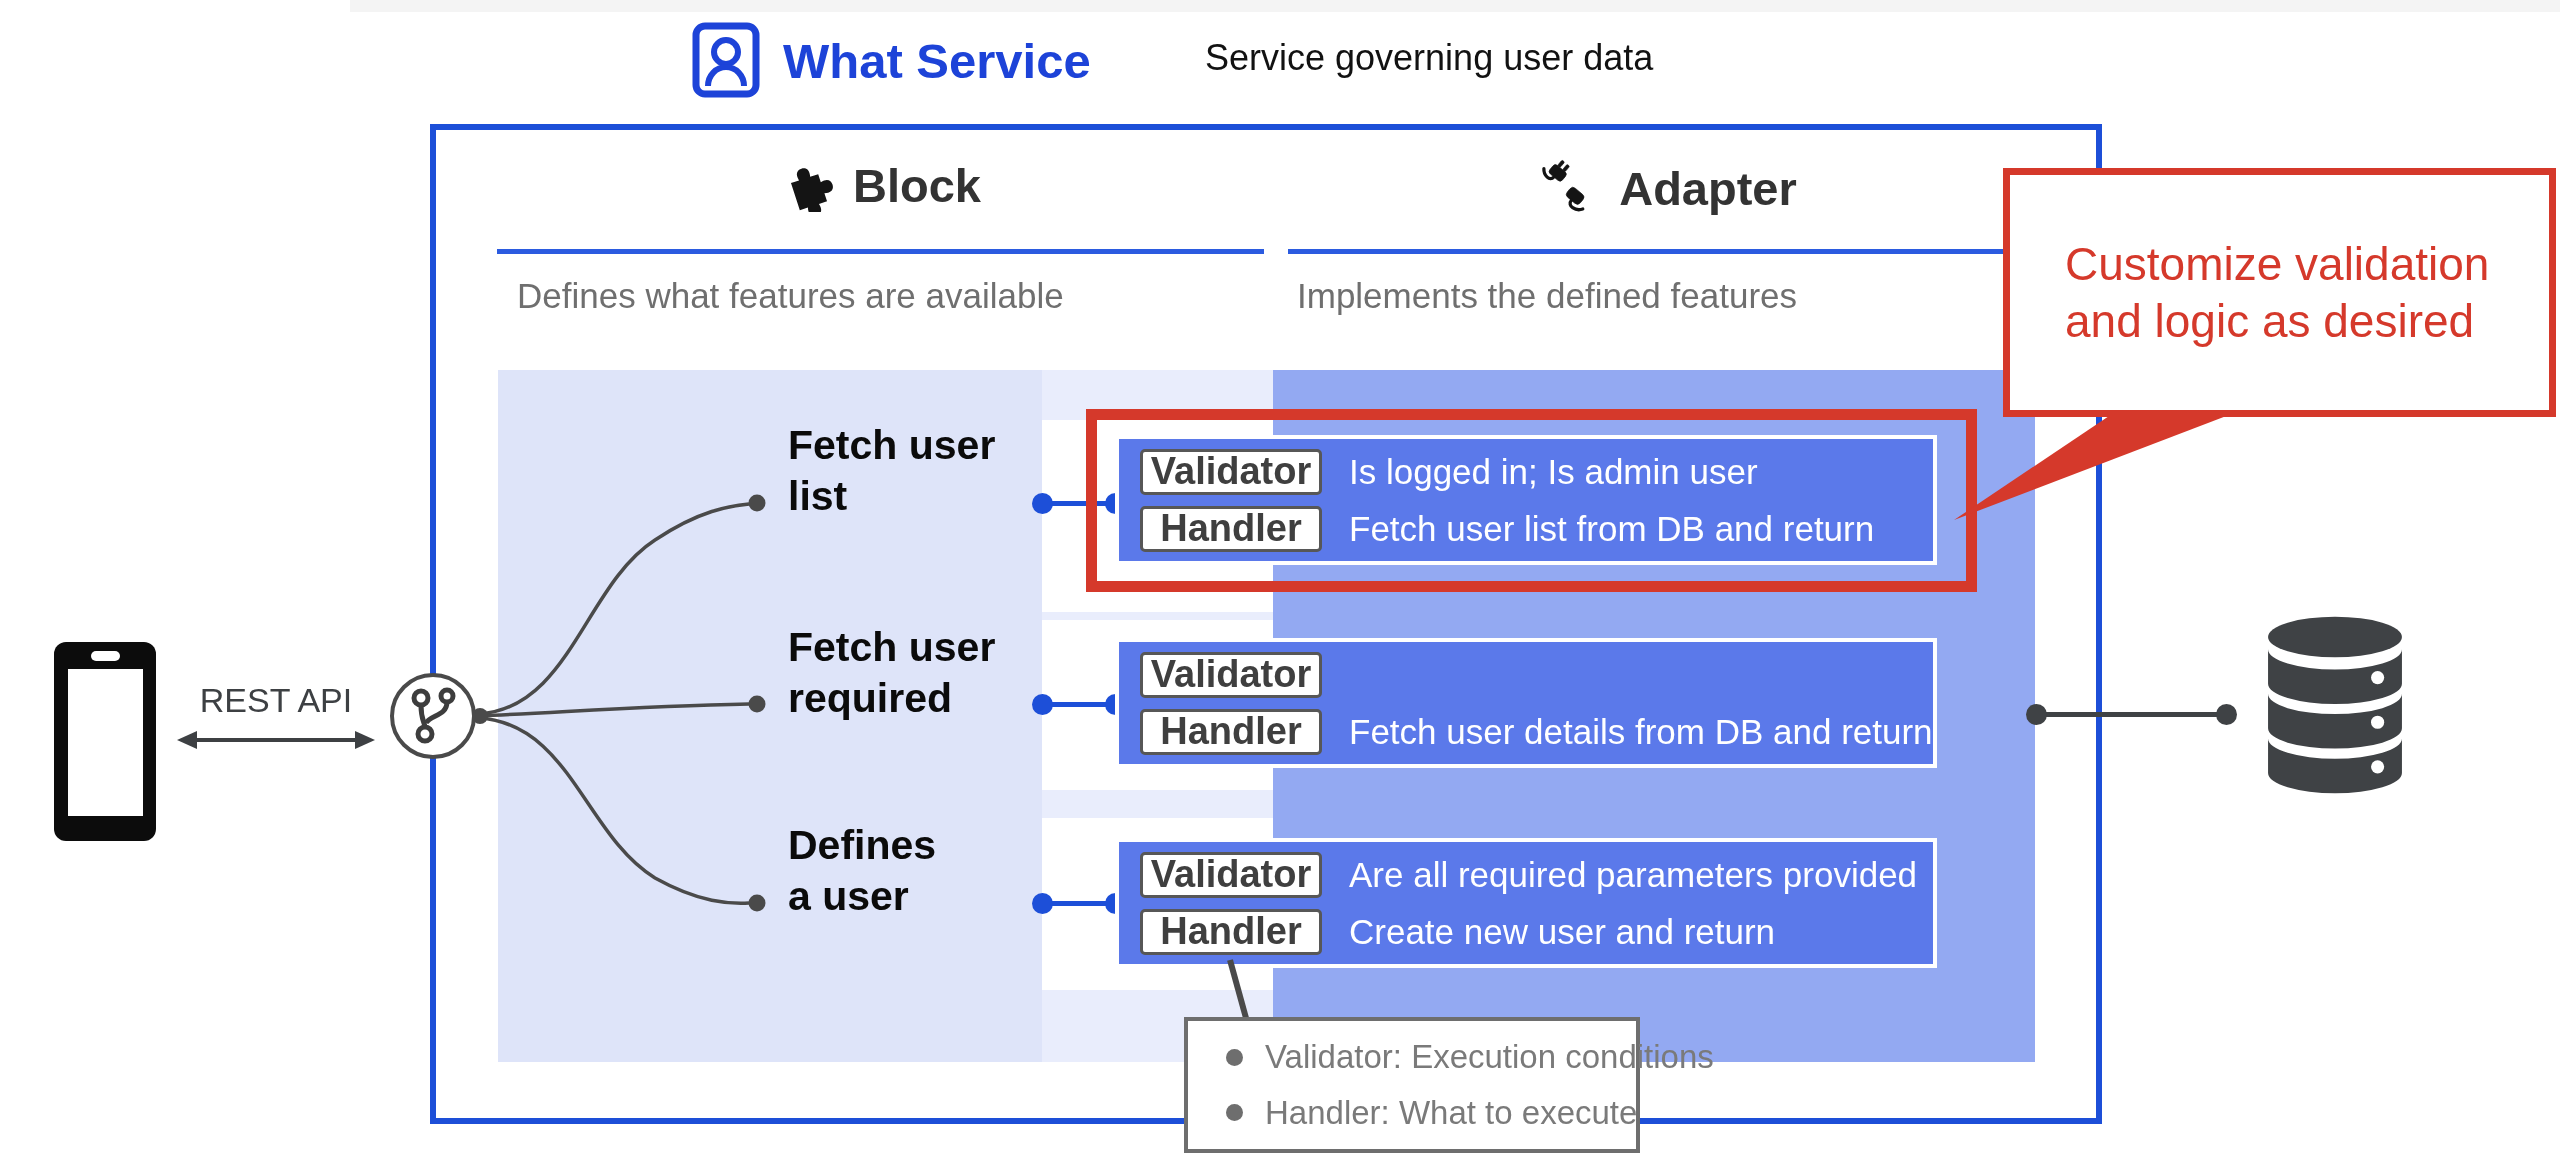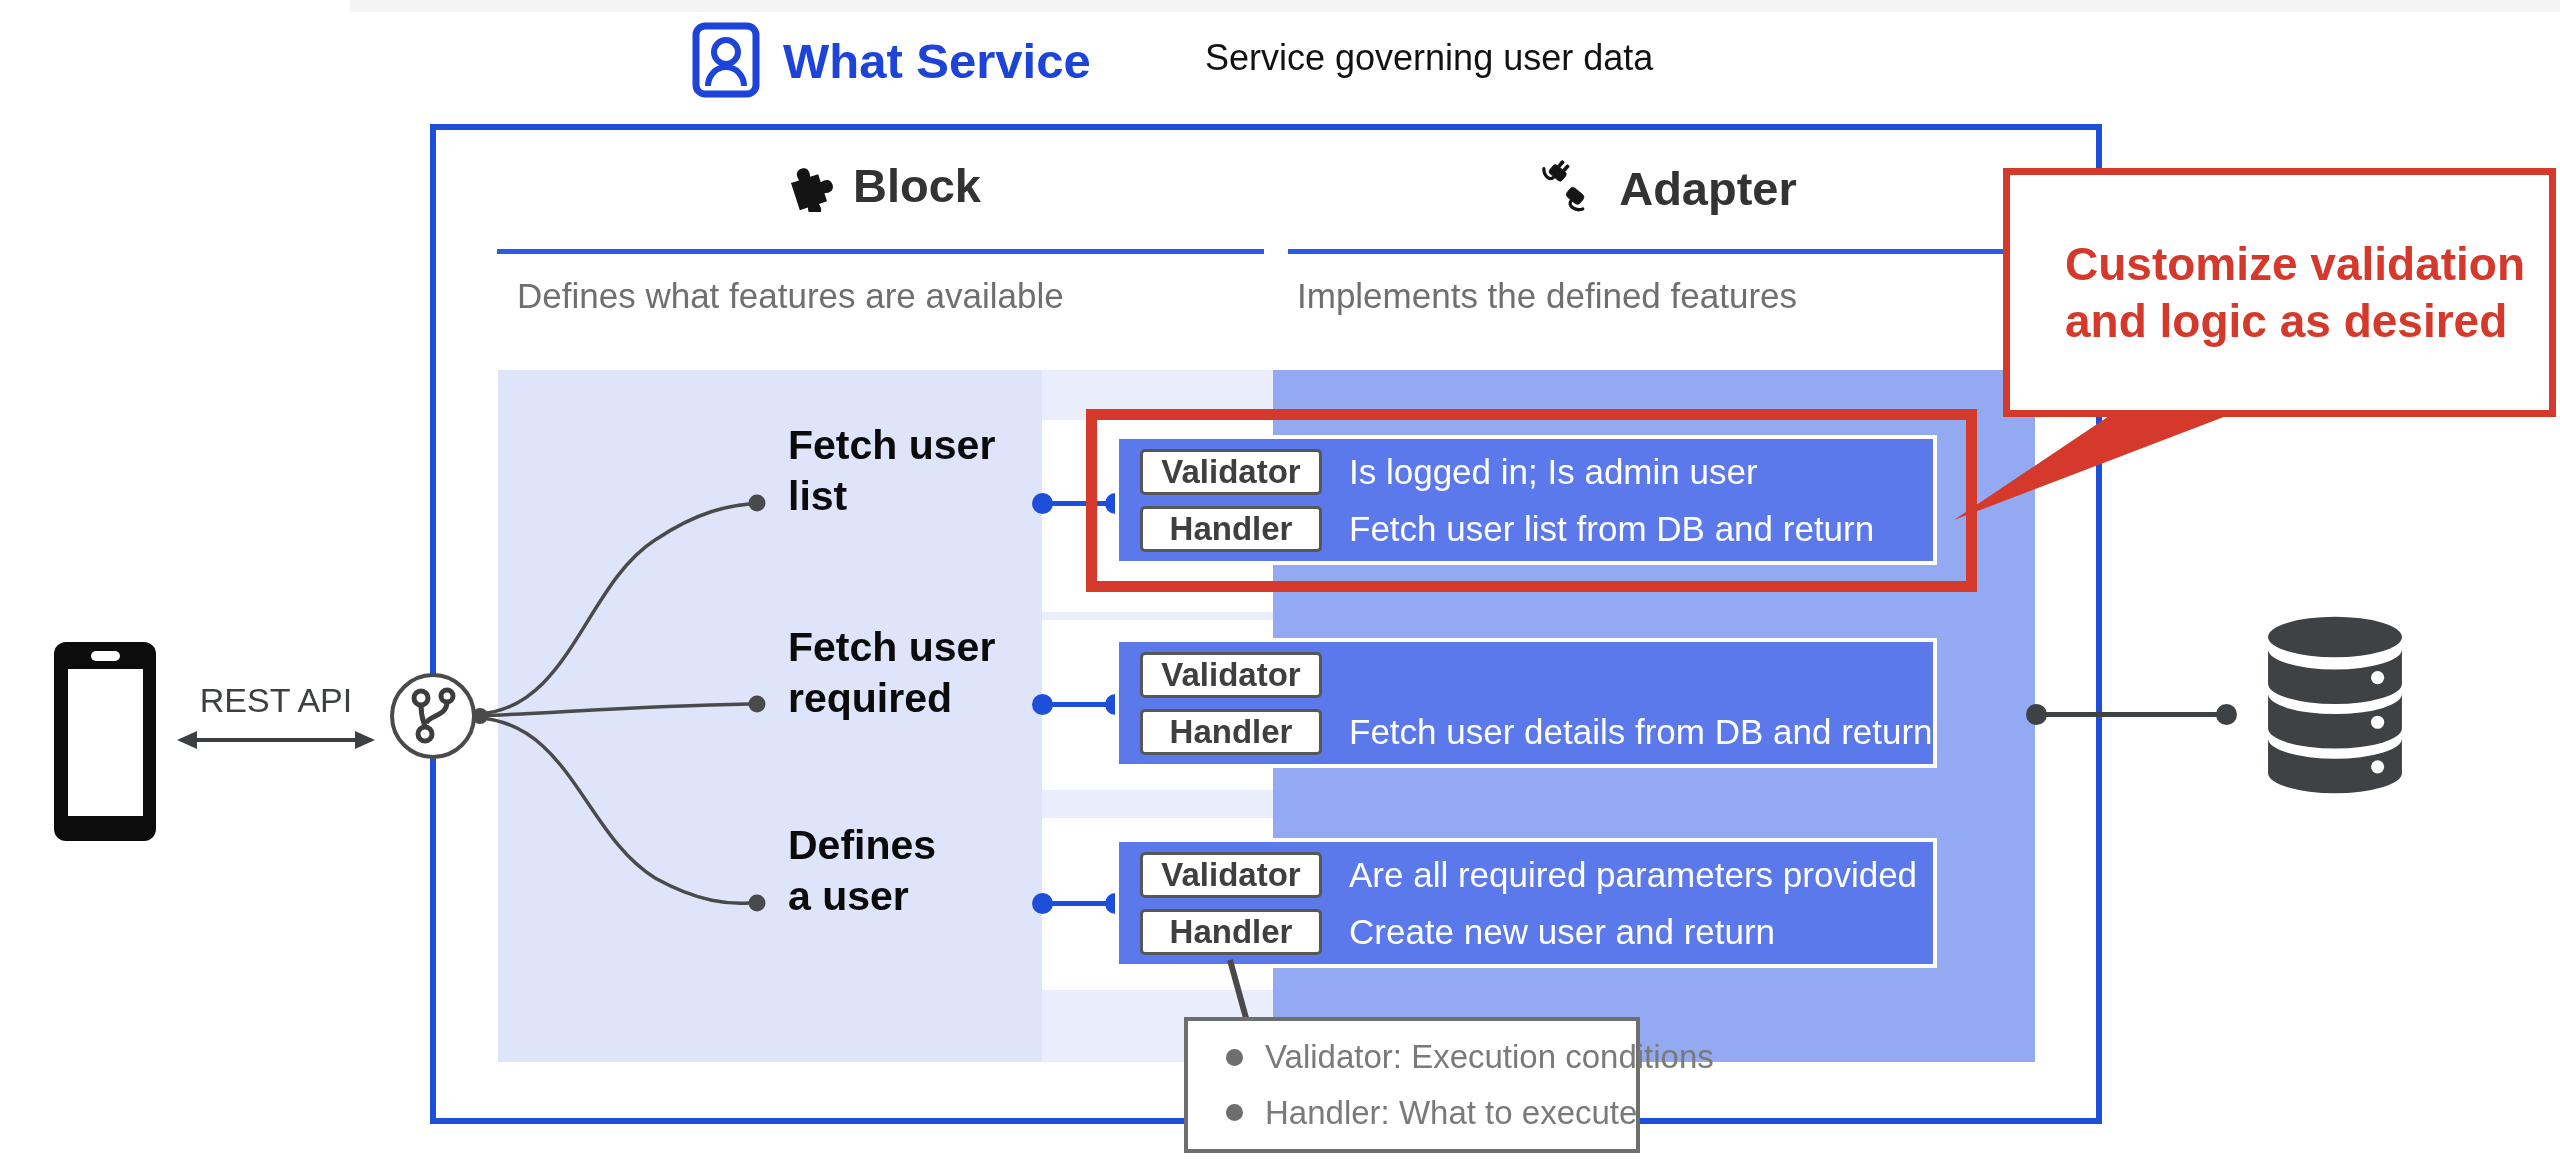--- a/index.html
+++ b/index.html
@@ -44,21 +44,21 @@
                  line-height:51px;z-index:4;white-space:nowrap;}
   #flabel1{top:420px;} #flabel2{top:622px;} #flabel3{top:820px;}
 
   
   .card{position:absolute;left:1115px;width:822px;height:130px;background:#5b79ea;
         border:4px solid #fff;box-sizing:border-box;z-index:5;
         display:flex;flex-direction:column;justify-content:center;gap:11px;padding-left:21px;}
   #card1{top:435px;} #card2{top:638px;} #card3{top:838px;}
   .card-row{display:flex;align-items:center;gap:27px;}
   .tag{width:182px;height:46px;background:#fff;border:3px solid #575757;border-radius:5px;
-       color:#3f3f3f;font-weight:bold;font-size:33px;display:flex;align-items:center;
+       color:#3f3f3f;font-weight:bold;font-size:38px;display:flex;align-items:center;
        justify-content:center;box-sizing:border-box;flex:0 0 auto;}
   .card-text{font-size:35px;color:#fff;white-space:nowrap;}
 
   
   .bdot{position:absolute;width:21px;height:21px;border-radius:50%;background:#1d4fd8;z-index:5;}
   .bline{position:absolute;left:1042px;width:73px;height:5px;background:#1d4fd8;z-index:5;}
 
   
   .redrect{position:absolute;left:1086px;top:409px;width:891px;height:183px;
            border:11px solid #d5392b;box-sizing:border-box;z-index:6;}
@@ -90,21 +90,21 @@
           display:flex;flex-direction:column;justify-content:space-evenly;padding-left:38px;}
   .legend-row{display:flex;align-items:center;gap:22px;}
   .legend-bullet{width:17px;height:17px;border-radius:50%;background:#6e6e6e;flex:0 0 auto;}
   .legend-text{font-size:33px;color:#7a7a7a;white-space:nowrap;}
   .legend-pointer{position:absolute;left:1210px;top:952px;z-index:8;}
 
   
   .callout{position:absolute;left:2003px;top:168px;width:553px;height:249px;background:#fff;
            border:7px solid #d5392b;box-sizing:border-box;z-index:10;
            display:flex;flex-direction:column;justify-content:center;padding-left:55px;
-           font-size:46px;font-weight:bold;color:#d5392b;line-height:57px;white-space:nowrap;}
+           font-size:46px;font-weight:normal;color:#d5392b;line-height:57px;white-space:nowrap;}
   .callout-tail{position:absolute;left:1945px;top:405px;z-index:9;}
 </style>
 </head>
 <body>
 
 <div id="stage">
   <div class="topstrip"></div>
 
   <svg class="svc-icon" viewBox="0 0 68 76">
     <rect x="4" y="4" width="60" height="68" rx="9" fill="none" stroke="#1d43d8" stroke-width="7"></rect>

